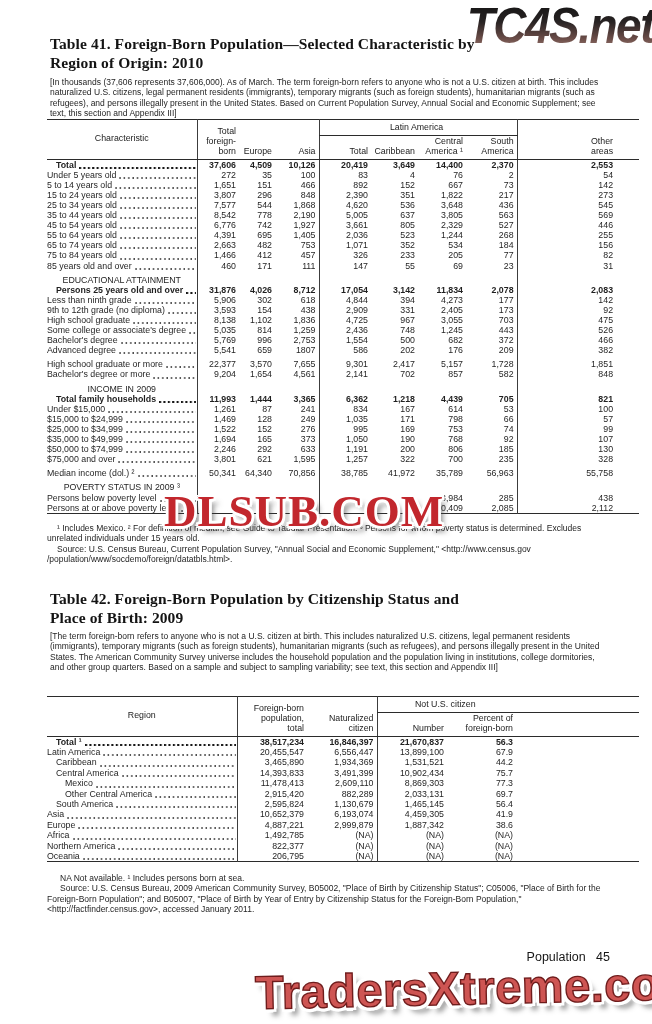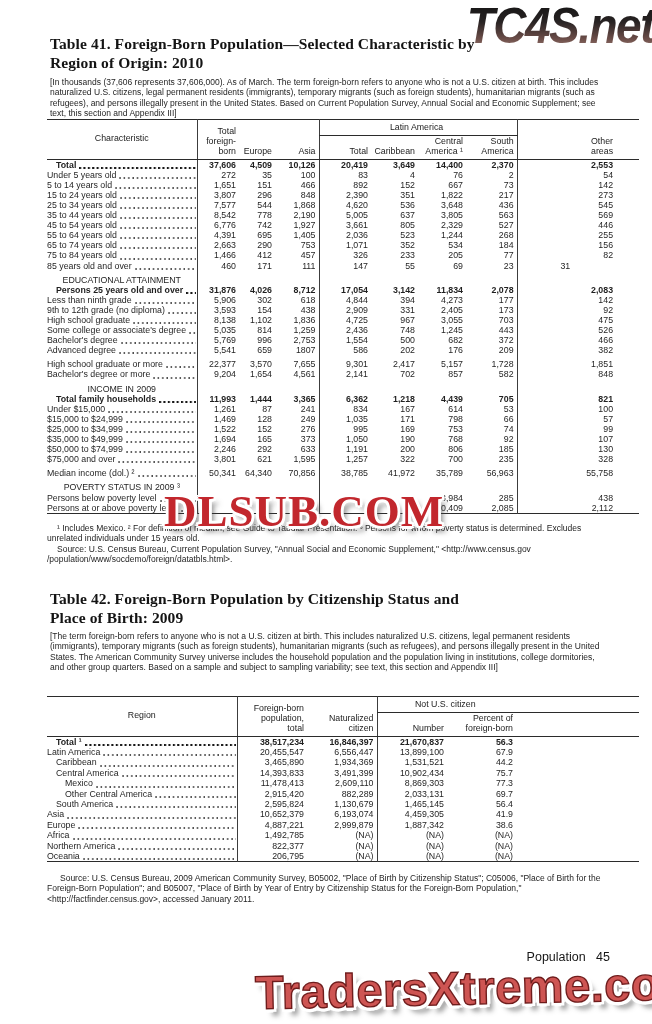--- a/index.html
+++ b/index.html
@@ -239,21 +239,21 @@
             <td class="num sep" style="padding-right: 26px;">255</td>
           </tr>
           <tr>
             <td class="lbl">
               <div class="lblrow">
                 <span class="t">65 to 74 years old</span>
                 <span class="dots"></span>
               </div>
             </td>
             <td class="num sep">2,663</td>
-            <td class="num">290</td>
+            <td class="num">482</td>
             <td class="num">753</td>
             <td class="num sep">1,071</td>
             <td class="num">352</td>
             <td class="num">534</td>
             <td class="num">184</td>
             <td class="num sep" style="padding-right: 26px;">156</td>
           </tr>
           <tr>
             <td class="lbl">
               <div class="lblrow">
@@ -277,21 +277,21 @@
                 <span class="dots"></span>
               </div>
             </td>
             <td class="num sep">460</td>
             <td class="num">171</td>
             <td class="num">111</td>
             <td class="num sep">147</td>
             <td class="num">55</td>
             <td class="num">69</td>
             <td class="num">23</td>
-            <td class="num sep" style="padding-right: 26px; text-align: center;">31</td>
+            <td class="num sep" style="padding-right: 26px;">31</td>
           </tr>
           <tr class="gap">
             <td class="lbl sec">
               <div class="lblrow">
                 <span class="t">EDUCATIONAL ATTAINMENT</span>
               </div>
             </td>
             <td class="num sep"></td>
             <td class="num"></td>
             <td class="num"></td>
@@ -818,20 +818,21 @@
             <td class="num sep">206,795</td>
             <td class="num">(NA)</td>
             <td class="num sep">(NA)</td>
             <td class="num" style="padding-right: 126px;">(NA)</td>
           </tr>
         </tbody>
     </table>
   </div>
 
   <div class="abs notes n42" style="left:47px;top:873px;width:580px;">
+    <p>NA Not available. ¹ Includes persons born at sea.</p>
     <p>Source: U.S. Census Bureau, 2009 American Community Survey, B05002, "Place of Birth by Citizenship Status"; C05006, "Place of Birth for the Foreign-Born Population"; and B05007, "Place of Birth by Year of Entry by Citizenship Status for the Foreign-Born Population," &lt;http://factfinder.census.gov&gt;, accessed January 2011.</p>
   </div>
 
   <div class="abs pop" style="right:42px;top:950px;">Population   45</div>
 
   <div class="wm wm-traders abs">TradersXtreme.com</div>
 
 </div>
 
 </body></html>

